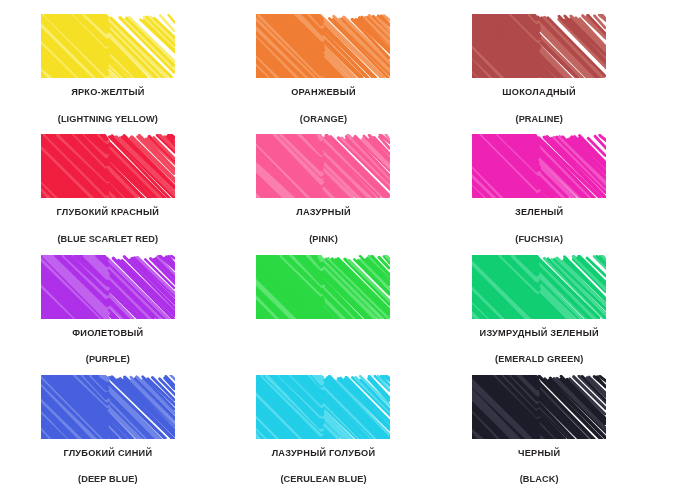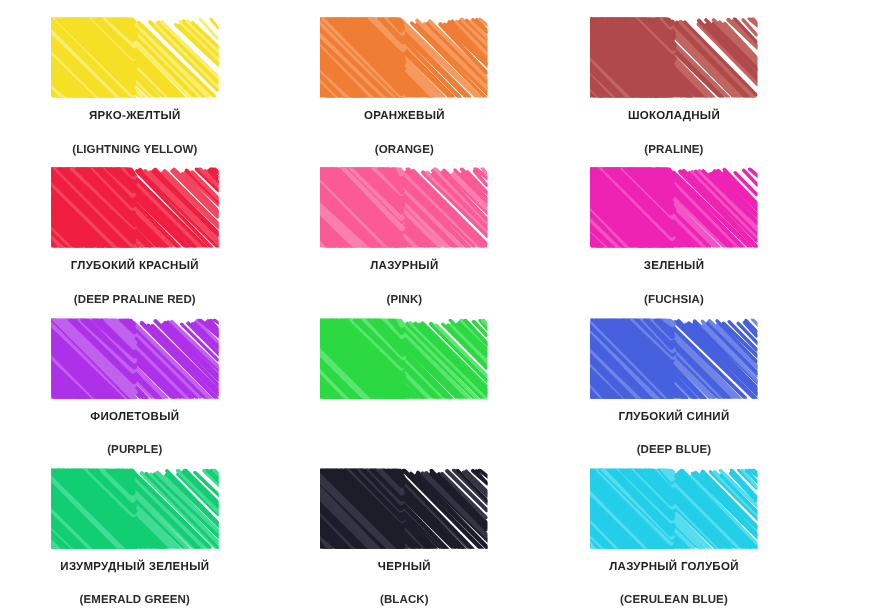--- a/index.html
+++ b/index.html
@@ -468,21 +468,21 @@
           <line x1="46.01" y1="0.24" x2="65.49" y2="17.66" stroke="#F01E40" stroke-width="5.20" stroke-linecap="round"></line>
           <line x1="49.96" y1="-0.61" x2="65.60" y2="14.61" stroke="#F01E40" stroke-width="4.94" stroke-linecap="round"></line>
           <line x1="51.83" y1="-0.70" x2="66.49" y2="11.74" stroke="#F01E40" stroke-width="4.97" stroke-linecap="round"></line>
           <line x1="55.43" y1="-0.25" x2="65.43" y2="9.15" stroke="#F01E40" stroke-width="5.18" stroke-linecap="round"></line>
           <line x1="58.95" y1="0.75" x2="66.26" y2="7.15" stroke="#F4455F" stroke-width="5.38" stroke-linecap="round"></line>
           <line x1="61.16" y1="-0.14" x2="64.90" y2="4.70" stroke="#F01E40" stroke-width="5.07" stroke-linecap="round"></line>
         </g>
       </svg>
       <div class="swatch-labels">
         <span class="label-ru">ГЛУБОКИЙ КРАСНЫЙ</span>
-        <span class="label-en">(DEEP PRALINE RED)</span>
+        <span class="label-en">(BLUE SCARLET RED)</span>
       </div>
     </div>
     <div class="swatch-cell">
       <svg class="swatch-art" viewBox="0 0 134 64" width="134" height="64">
         <g stroke-linecap="round">
           <line x1="-0.68" y1="54.07" x2="8.77" y2="62.98" stroke="#FA5A96" stroke-width="4.18"></line>
           <line x1="-0.41" y1="48.67" x2="15.99" y2="65.15" stroke="#FA5A96" stroke-width="4.29"></line>
           <line x1="-0.32" y1="43.49" x2="20.80" y2="63.25" stroke="#FA5A96" stroke-width="3.64"></line>
           <line x1="0.28" y1="39.12" x2="25.26" y2="64.19" stroke="#FA5A96" stroke-width="4.27"></line>
           <line x1="0.06" y1="34.13" x2="29.45" y2="63.05" stroke="#FA5A96" stroke-width="4.09"></line>
@@ -877,121 +877,20 @@
           <line x1="51.79" y1="-0.65" x2="65.56" y2="13.50" stroke="#5DE571" stroke-width="5.14" stroke-linecap="round"></line>
           <line x1="55.90" y1="-0.95" x2="65.33" y2="10.65" stroke="#2BD943" stroke-width="4.74" stroke-linecap="round"></line>
           <line x1="59.81" y1="0.43" x2="65.72" y2="7.84" stroke="#2BD943" stroke-width="4.40" stroke-linecap="round"></line>
           <line x1="62.62" y1="-0.74" x2="65.48" y2="4.93" stroke="#5DE571" stroke-width="4.35" stroke-linecap="round"></line>
         </g>
       </svg>
     </div>
     <div class="swatch-cell">
       <svg class="swatch-art" viewBox="0 0 134 64" width="134" height="64">
         <g stroke-linecap="round">
-          <line x1="0.39" y1="55.14" x2="10.24" y2="64.79" stroke="#4660DE" stroke-width="3.78"></line>
-          <line x1="0.37" y1="49.45" x2="15.89" y2="65.23" stroke="#4660DE" stroke-width="4.48"></line>
-          <line x1="0.07" y1="43.88" x2="20.69" y2="64.71" stroke="#6E84E6" stroke-width="4.34"></line>
-          <line x1="0.35" y1="39.18" x2="25.79" y2="63.74" stroke="#4660DE" stroke-width="3.84"></line>
-          <line x1="0.04" y1="34.12" x2="29.42" y2="63.43" stroke="#4660DE" stroke-width="4.48"></line>
-          <line x1="-0.66" y1="28.82" x2="33.26" y2="63.08" stroke="#4660DE" stroke-width="4.48"></line>
-          <line x1="0.39" y1="25.42" x2="39.94" y2="63.30" stroke="#4660DE" stroke-width="4.37"></line>
-          <line x1="-0.18" y1="20.53" x2="43.73" y2="65.20" stroke="#6E84E6" stroke-width="4.01"></line>
-          <line x1="-0.34" y1="16.14" x2="46.90" y2="65.27" stroke="#4660DE" stroke-width="4.29"></line>
-          <line x1="0.42" y1="12.77" x2="50.54" y2="64.90" stroke="#4660DE" stroke-width="4.46"></line>
-          <line x1="-0.41" y1="7.89" x2="55.09" y2="64.16" stroke="#6E84E6" stroke-width="4.40"></line>
-          <line x1="0.54" y1="4.87" x2="60.44" y2="63.95" stroke="#6E84E6" stroke-width="4.14"></line>
-          <line x1="0.60" y1="1.02" x2="64.47" y2="64.75" stroke="#4660DE" stroke-width="4.36"></line>
-          <line x1="3.27" y1="-0.16" x2="66.48" y2="64.16" stroke="#6E84E6" stroke-width="3.97"></line>
-          <line x1="6.88" y1="-0.33" x2="72.02" y2="64.47" stroke="#4660DE" stroke-width="4.21"></line>
-          <line x1="10.77" y1="-0.18" x2="76.23" y2="63.41" stroke="#4660DE" stroke-width="4.20"></line>
-          <line x1="15.31" y1="0.67" x2="77.38" y2="65.28" stroke="#4660DE" stroke-width="4.00"></line>
-          <line x1="17.98" y1="-0.31" x2="83.54" y2="64.92" stroke="#6E84E6" stroke-width="4.12"></line>
-          <line x1="21.92" y1="0.03" x2="85.45" y2="64.96" stroke="#4660DE" stroke-width="4.17"></line>
-          <line x1="24.93" y1="-0.52" x2="90.44" y2="63.87" stroke="#4660DE" stroke-width="3.92"></line>
-          <line x1="28.32" y1="-0.67" x2="91.70" y2="64.73" stroke="#4660DE" stroke-width="4.45"></line>
-          <line x1="32.93" y1="0.46" x2="97.51" y2="63.96" stroke="#6E84E6" stroke-width="3.73"></line>
-          <line x1="36.36" y1="0.42" x2="99.66" y2="62.86" stroke="#6E84E6" stroke-width="3.58"></line>
-          <line x1="39.79" y1="0.43" x2="103.31" y2="62.70" stroke="#4660DE" stroke-width="3.67"></line>
-          <line x1="43.24" y1="0.48" x2="105.58" y2="63.40" stroke="#6E84E6" stroke-width="3.24"></line>
-          <line x1="47.24" y1="1.11" x2="110.10" y2="65.29" stroke="#4660DE" stroke-width="3.34"></line>
-          <line x1="51.67" y1="2.20" x2="112.76" y2="64.30" stroke="#4660DE" stroke-width="2.85"></line>
-          <line x1="53.97" y1="1.18" x2="116.10" y2="63.74" stroke="#6E84E6" stroke-width="3.39"></line>
-          <line x1="58.86" y1="2.78" x2="121.19" y2="65.28" stroke="#6E84E6" stroke-width="2.78"></line>
-          <line x1="62.56" y1="3.22" x2="124.03" y2="63.25" stroke="#4660DE" stroke-width="3.21"></line>
-          <line x1="68.31" y1="2.50" x2="130.86" y2="63.08" stroke="#4660DE" stroke-width="2.89"></line>
-          <line x1="70.91" y1="1.90" x2="133.57" y2="64.96" stroke="#4660DE" stroke-width="3.32"></line>
-          <line x1="76.90" y1="4.72" x2="134.16" y2="60.72" stroke="#4660DE" stroke-width="3.18"></line>
-          <line x1="79.19" y1="3.85" x2="135.20" y2="59.35" stroke="#4660DE" stroke-width="3.40"></line>
-          <line x1="83.16" y1="4.68" x2="133.52" y2="55.27" stroke="#4660DE" stroke-width="3.18"></line>
-          <line x1="83.76" y1="2.16" x2="134.47" y2="51.24" stroke="#4660DE" stroke-width="3.19"></line>
-          <line x1="90.31" y1="5.60" x2="133.57" y2="49.38" stroke="#6E84E6" stroke-width="2.81"></line>
-          <line x1="89.99" y1="2.19" x2="133.64" y2="45.33" stroke="#6E84E6" stroke-width="2.84"></line>
-          <line x1="94.40" y1="3.54" x2="133.93" y2="43.52" stroke="#4660DE" stroke-width="3.12"></line>
-          <line x1="95.62" y1="1.70" x2="134.04" y2="39.31" stroke="#6E84E6" stroke-width="2.93"></line>
-          <line x1="101.84" y1="4.89" x2="133.59" y2="37.43" stroke="#6E84E6" stroke-width="2.73"></line>
-          <line x1="101.68" y1="1.71" x2="132.99" y2="34.00" stroke="#4660DE" stroke-width="2.66"></line>
-          <line x1="106.81" y1="3.83" x2="134.58" y2="30.43" stroke="#4660DE" stroke-width="3.13"></line>
-          <line x1="111.44" y1="2.50" x2="133.30" y2="24.86" stroke="#4660DE" stroke-width="2.85"></line>
-          <line x1="118.57" y1="3.71" x2="134.28" y2="19.89" stroke="#4660DE" stroke-width="2.72"></line>
-          <line x1="123.75" y1="3.03" x2="133.29" y2="13.56" stroke="#4660DE" stroke-width="3.07"></line>
-          <line x1="124.82" y1="1.20" x2="133.23" y2="10.01" stroke="#4660DE" stroke-width="2.57"></line>
-          <line x1="129.81" y1="0.40" x2="134.93" y2="5.51" stroke="#6E84E6" stroke-width="2.50"></line>
-          <line x1="-1.00" y1="61.19" x2="2.65" y2="64.24" stroke="#4660DE" stroke-width="4.97" stroke-linecap="round"></line>
-          <line x1="-1.00" y1="57.79" x2="5.82" y2="64.60" stroke="#4660DE" stroke-width="5.33" stroke-linecap="round"></line>
-          <line x1="-0.53" y1="55.50" x2="8.90" y2="63.53" stroke="#4660DE" stroke-width="4.65" stroke-linecap="round"></line>
-          <line x1="1.05" y1="52.38" x2="12.17" y2="64.77" stroke="#6E84E6" stroke-width="5.11" stroke-linecap="round"></line>
-          <line x1="-0.51" y1="48.37" x2="13.60" y2="64.01" stroke="#4660DE" stroke-width="4.76" stroke-linecap="round"></line>
-          <line x1="0.86" y1="47.33" x2="17.33" y2="63.96" stroke="#4660DE" stroke-width="4.35" stroke-linecap="round"></line>
-          <line x1="-0.72" y1="44.59" x2="20.72" y2="63.24" stroke="#4660DE" stroke-width="5.06" stroke-linecap="round"></line>
-          <line x1="-0.58" y1="41.36" x2="22.53" y2="64.77" stroke="#4660DE" stroke-width="4.84" stroke-linecap="round"></line>
-          <line x1="0.15" y1="36.91" x2="25.51" y2="64.73" stroke="#4660DE" stroke-width="4.37" stroke-linecap="round"></line>
-          <line x1="-0.70" y1="34.62" x2="29.76" y2="64.19" stroke="#6E84E6" stroke-width="4.54" stroke-linecap="round"></line>
-          <line x1="0.21" y1="32.76" x2="31.22" y2="64.84" stroke="#4660DE" stroke-width="4.38" stroke-linecap="round"></line>
-          <line x1="0.67" y1="29.62" x2="34.02" y2="64.64" stroke="#4660DE" stroke-width="4.99" stroke-linecap="round"></line>
-          <line x1="-0.36" y1="25.06" x2="37.16" y2="64.01" stroke="#4660DE" stroke-width="5.23" stroke-linecap="round"></line>
-          <line x1="0.48" y1="23.87" x2="41.11" y2="64.78" stroke="#6E84E6" stroke-width="5.01" stroke-linecap="round"></line>
-          <line x1="-0.80" y1="19.70" x2="44.13" y2="63.36" stroke="#4660DE" stroke-width="4.81" stroke-linecap="round"></line>
-          <line x1="0.08" y1="17.33" x2="45.67" y2="63.90" stroke="#4660DE" stroke-width="4.79" stroke-linecap="round"></line>
-          <line x1="0.12" y1="14.47" x2="50.21" y2="63.14" stroke="#4660DE" stroke-width="4.80" stroke-linecap="round"></line>
-          <line x1="0.85" y1="12.16" x2="53.35" y2="64.44" stroke="#4660DE" stroke-width="5.04" stroke-linecap="round"></line>
-          <line x1="0.19" y1="7.55" x2="55.23" y2="65.00" stroke="#6E84E6" stroke-width="5.26" stroke-linecap="round"></line>
-          <line x1="-0.62" y1="5.07" x2="58.83" y2="63.12" stroke="#4660DE" stroke-width="4.55" stroke-linecap="round"></line>
-          <line x1="-0.64" y1="3.51" x2="60.54" y2="64.58" stroke="#4660DE" stroke-width="4.30" stroke-linecap="round"></line>
-          <line x1="-0.56" y1="-0.69" x2="63.50" y2="64.07" stroke="#6E84E6" stroke-width="5.21" stroke-linecap="round"></line>
-          <line x1="3.47" y1="0.57" x2="64.70" y2="62.78" stroke="#4660DE" stroke-width="5.36" stroke-linecap="round"></line>
-          <line x1="6.36" y1="1.00" x2="66.08" y2="59.03" stroke="#4660DE" stroke-width="5.35" stroke-linecap="round"></line>
-          <line x1="9.71" y1="0.08" x2="64.76" y2="55.62" stroke="#4660DE" stroke-width="4.86" stroke-linecap="round"></line>
-          <line x1="12.22" y1="0.63" x2="65.94" y2="53.34" stroke="#4660DE" stroke-width="4.53" stroke-linecap="round"></line>
-          <line x1="15.93" y1="0.21" x2="65.44" y2="49.86" stroke="#4660DE" stroke-width="4.94" stroke-linecap="round"></line>
-          <line x1="16.83" y1="-0.86" x2="65.41" y2="48.36" stroke="#4660DE" stroke-width="4.84" stroke-linecap="round"></line>
-          <line x1="20.27" y1="0.75" x2="65.90" y2="44.01" stroke="#4660DE" stroke-width="5.09" stroke-linecap="round"></line>
-          <line x1="23.64" y1="-0.29" x2="66.74" y2="41.65" stroke="#4660DE" stroke-width="4.91" stroke-linecap="round"></line>
-          <line x1="26.71" y1="-0.96" x2="65.90" y2="38.48" stroke="#4660DE" stroke-width="4.52" stroke-linecap="round"></line>
-          <line x1="29.96" y1="-0.57" x2="64.67" y2="37.18" stroke="#4660DE" stroke-width="5.15" stroke-linecap="round"></line>
-          <line x1="33.33" y1="0.57" x2="65.38" y2="33.26" stroke="#4660DE" stroke-width="4.31" stroke-linecap="round"></line>
-          <line x1="34.40" y1="-0.23" x2="66.39" y2="30.27" stroke="#6E84E6" stroke-width="4.98" stroke-linecap="round"></line>
-          <line x1="37.77" y1="-0.21" x2="66.34" y2="27.89" stroke="#4660DE" stroke-width="5.07" stroke-linecap="round"></line>
-          <line x1="41.72" y1="-0.98" x2="66.00" y2="24.88" stroke="#6E84E6" stroke-width="5.09" stroke-linecap="round"></line>
-          <line x1="44.80" y1="0.53" x2="65.00" y2="22.57" stroke="#4660DE" stroke-width="4.51" stroke-linecap="round"></line>
-          <line x1="46.66" y1="-1.00" x2="66.64" y2="18.64" stroke="#4660DE" stroke-width="4.69" stroke-linecap="round"></line>
-          <line x1="50.23" y1="0.17" x2="65.08" y2="14.86" stroke="#6E84E6" stroke-width="4.66" stroke-linecap="round"></line>
-          <line x1="53.44" y1="1.09" x2="65.77" y2="13.75" stroke="#4660DE" stroke-width="4.74" stroke-linecap="round"></line>
-          <line x1="55.32" y1="0.50" x2="66.14" y2="9.37" stroke="#4660DE" stroke-width="4.42" stroke-linecap="round"></line>
-          <line x1="57.69" y1="0.26" x2="66.35" y2="7.43" stroke="#4660DE" stroke-width="4.69" stroke-linecap="round"></line>
-          <line x1="60.60" y1="0.50" x2="66.22" y2="4.20" stroke="#6E84E6" stroke-width="5.11" stroke-linecap="round"></line>
-        </g>
-      </svg>
-      <div class="swatch-labels">
-        <span class="label-ru">ГЛУБОКИЙ СИНИЙ</span>
-        <span class="label-en">(DEEP BLUE)</span>
-      </div>
-    </div>
-    <div class="swatch-cell">
-      <svg class="swatch-art" viewBox="0 0 134 64" width="134" height="64">
-        <g stroke-linecap="round">
           <line x1="0.52" y1="55.27" x2="8.55" y2="63.33" stroke="#12CE73" stroke-width="4.12"></line>
           <line x1="-0.47" y1="48.60" x2="14.87" y2="65.27" stroke="#12CE73" stroke-width="3.91"></line>
           <line x1="0.67" y1="44.48" x2="21.36" y2="64.71" stroke="#12CE73" stroke-width="3.74"></line>
           <line x1="0.65" y1="39.49" x2="24.94" y2="63.25" stroke="#12CE73" stroke-width="3.77"></line>
           <line x1="0.18" y1="34.25" x2="28.97" y2="63.83" stroke="#43DB93" stroke-width="4.25"></line>
           <line x1="0.35" y1="29.83" x2="33.62" y2="65.23" stroke="#12CE73" stroke-width="4.30"></line>
           <line x1="-0.52" y1="24.52" x2="38.42" y2="63.66" stroke="#43DB93" stroke-width="4.01"></line>
           <line x1="-0.15" y1="20.56" x2="42.32" y2="64.21" stroke="#12CE73" stroke-width="3.62"></line>
           <line x1="-0.32" y1="16.16" x2="48.24" y2="64.92" stroke="#43DB93" stroke-width="4.05"></line>
           <line x1="0.22" y1="12.58" x2="52.00" y2="63.81" stroke="#12CE73" stroke-width="3.62"></line>
@@ -1079,116 +978,116 @@
         </g>
       </svg>
       <div class="swatch-labels">
         <span class="label-ru">ИЗУМРУДНЫЙ ЗЕЛЕНЫЙ</span>
         <span class="label-en">(EMERALD GREEN)</span>
       </div>
     </div>
     <div class="swatch-cell">
       <svg class="swatch-art" viewBox="0 0 134 64" width="134" height="64">
         <g stroke-linecap="round">
-          <line x1="-0.23" y1="54.52" x2="8.09" y2="63.93" stroke="#1D1D29" stroke-width="3.74"></line>
-          <line x1="-0.01" y1="49.07" x2="14.80" y2="63.25" stroke="#1D1D29" stroke-width="4.43"></line>
-          <line x1="0.20" y1="44.01" x2="20.06" y2="63.75" stroke="#343444" stroke-width="3.67"></line>
-          <line x1="-0.07" y1="38.77" x2="23.88" y2="63.82" stroke="#343444" stroke-width="4.30"></line>
-          <line x1="-0.13" y1="33.94" x2="31.21" y2="64.24" stroke="#1D1D29" stroke-width="4.11"></line>
-          <line x1="0.12" y1="29.60" x2="34.72" y2="63.98" stroke="#1D1D29" stroke-width="3.62"></line>
-          <line x1="0.67" y1="25.70" x2="39.04" y2="62.97" stroke="#343444" stroke-width="4.37"></line>
-          <line x1="-0.01" y1="20.69" x2="43.60" y2="63.11" stroke="#1D1D29" stroke-width="3.73"></line>
-          <line x1="0.67" y1="17.15" x2="48.55" y2="64.97" stroke="#1D1D29" stroke-width="4.09"></line>
-          <line x1="0.42" y1="12.77" x2="50.77" y2="64.44" stroke="#1D1D29" stroke-width="4.04"></line>
-          <line x1="-0.27" y1="8.04" x2="56.04" y2="63.10" stroke="#1D1D29" stroke-width="3.73"></line>
-          <line x1="0.28" y1="4.62" x2="60.69" y2="64.42" stroke="#1D1D29" stroke-width="3.86"></line>
-          <line x1="-0.57" y1="-0.15" x2="64.32" y2="63.30" stroke="#1D1D29" stroke-width="3.91"></line>
-          <line x1="3.09" y1="-0.33" x2="68.49" y2="65.02" stroke="#1D1D29" stroke-width="3.87"></line>
-          <line x1="7.08" y1="-0.13" x2="72.46" y2="64.90" stroke="#343444" stroke-width="4.24"></line>
-          <line x1="10.74" y1="-0.22" x2="74.68" y2="62.84" stroke="#1D1D29" stroke-width="4.24"></line>
-          <line x1="14.49" y1="-0.15" x2="77.83" y2="63.76" stroke="#1D1D29" stroke-width="4.43"></line>
-          <line x1="18.57" y1="0.28" x2="81.76" y2="63.77" stroke="#1D1D29" stroke-width="4.31"></line>
-          <line x1="22.09" y1="0.20" x2="86.01" y2="64.49" stroke="#343444" stroke-width="4.45"></line>
-          <line x1="25.94" y1="0.48" x2="88.33" y2="65.00" stroke="#1D1D29" stroke-width="4.38"></line>
-          <line x1="28.92" y1="-0.07" x2="91.94" y2="63.79" stroke="#1D1D29" stroke-width="4.27"></line>
-          <line x1="32.01" y1="-0.47" x2="97.20" y2="63.39" stroke="#1D1D29" stroke-width="3.72"></line>
-          <line x1="36.45" y1="0.51" x2="100.52" y2="64.35" stroke="#343444" stroke-width="3.19"></line>
-          <line x1="39.46" y1="0.09" x2="102.23" y2="65.29" stroke="#1D1D29" stroke-width="3.73"></line>
-          <line x1="43.65" y1="0.89" x2="107.21" y2="63.91" stroke="#1D1D29" stroke-width="3.20"></line>
-          <line x1="47.64" y1="1.51" x2="110.06" y2="63.29" stroke="#1D1D29" stroke-width="3.73"></line>
-          <line x1="50.36" y1="0.89" x2="114.12" y2="64.97" stroke="#1D1D29" stroke-width="3.55"></line>
-          <line x1="55.17" y1="2.39" x2="115.94" y2="64.96" stroke="#1D1D29" stroke-width="3.39"></line>
-          <line x1="58.38" y1="2.30" x2="120.47" y2="64.76" stroke="#343444" stroke-width="2.82"></line>
-          <line x1="61.08" y1="1.74" x2="122.62" y2="64.95" stroke="#1D1D29" stroke-width="3.34"></line>
-          <line x1="67.21" y1="1.41" x2="129.90" y2="64.86" stroke="#1D1D29" stroke-width="3.61"></line>
-          <line x1="72.76" y1="3.75" x2="133.76" y2="63.34" stroke="#1D1D29" stroke-width="2.85"></line>
-          <line x1="77.42" y1="5.24" x2="133.14" y2="62.39" stroke="#1D1D29" stroke-width="3.51"></line>
-          <line x1="78.34" y1="2.99" x2="135.17" y2="58.42" stroke="#1D1D29" stroke-width="2.97"></line>
-          <line x1="82.08" y1="3.60" x2="133.41" y2="54.54" stroke="#343444" stroke-width="3.04"></line>
-          <line x1="84.99" y1="3.39" x2="132.74" y2="52.26" stroke="#343444" stroke-width="3.13"></line>
-          <line x1="88.74" y1="4.03" x2="132.80" y2="48.58" stroke="#1D1D29" stroke-width="3.00"></line>
-          <line x1="89.13" y1="1.34" x2="133.08" y2="46.71" stroke="#1D1D29" stroke-width="2.95"></line>
-          <line x1="95.16" y1="4.30" x2="133.72" y2="44.03" stroke="#1D1D29" stroke-width="3.11"></line>
-          <line x1="97.64" y1="3.73" x2="133.04" y2="39.03" stroke="#343444" stroke-width="2.60"></line>
-          <line x1="101.76" y1="1.79" x2="133.52" y2="33.21" stroke="#343444" stroke-width="3.17"></line>
-          <line x1="107.06" y1="1.10" x2="134.41" y2="27.98" stroke="#343444" stroke-width="3.01"></line>
-          <line x1="110.16" y1="1.21" x2="133.52" y2="25.38" stroke="#1D1D29" stroke-width="2.55"></line>
-          <line x1="114.85" y1="2.95" x2="133.95" y2="21.65" stroke="#343444" stroke-width="3.02"></line>
-          <line x1="116.93" y1="2.07" x2="133.88" y2="18.58" stroke="#343444" stroke-width="2.97"></line>
-          <line x1="122.30" y1="1.58" x2="134.21" y2="12.02" stroke="#1D1D29" stroke-width="3.01"></line>
-          <line x1="125.19" y1="1.57" x2="133.17" y2="11.48" stroke="#1D1D29" stroke-width="2.48"></line>
-          <line x1="127.70" y1="1.18" x2="134.66" y2="6.55" stroke="#1D1D29" stroke-width="2.91"></line>
-          <line x1="-0.40" y1="60.91" x2="3.79" y2="63.01" stroke="#1D1D29" stroke-width="5.31" stroke-linecap="round"></line>
-          <line x1="-1.00" y1="58.38" x2="6.84" y2="64.01" stroke="#1D1D29" stroke-width="5.26" stroke-linecap="round"></line>
-          <line x1="0.70" y1="54.43" x2="8.38" y2="64.25" stroke="#343444" stroke-width="4.49" stroke-linecap="round"></line>
-          <line x1="0.02" y1="52.95" x2="12.06" y2="64.98" stroke="#343444" stroke-width="4.75" stroke-linecap="round"></line>
-          <line x1="-0.88" y1="50.05" x2="14.21" y2="63.06" stroke="#1D1D29" stroke-width="4.42" stroke-linecap="round"></line>
-          <line x1="-0.24" y1="47.08" x2="16.71" y2="64.77" stroke="#1D1D29" stroke-width="5.03" stroke-linecap="round"></line>
-          <line x1="-1.00" y1="42.73" x2="19.97" y2="64.53" stroke="#1D1D29" stroke-width="4.44" stroke-linecap="round"></line>
-          <line x1="0.72" y1="40.46" x2="23.08" y2="64.57" stroke="#1D1D29" stroke-width="5.00" stroke-linecap="round"></line>
-          <line x1="-0.20" y1="37.95" x2="25.78" y2="65.00" stroke="#1D1D29" stroke-width="4.53" stroke-linecap="round"></line>
-          <line x1="0.17" y1="33.99" x2="28.50" y2="63.90" stroke="#343444" stroke-width="5.08" stroke-linecap="round"></line>
-          <line x1="0.50" y1="32.69" x2="32.56" y2="64.90" stroke="#1D1D29" stroke-width="4.83" stroke-linecap="round"></line>
-          <line x1="0.98" y1="29.44" x2="35.87" y2="63.51" stroke="#1D1D29" stroke-width="5.16" stroke-linecap="round"></line>
-          <line x1="0.01" y1="26.09" x2="38.85" y2="64.85" stroke="#1D1D29" stroke-width="5.28" stroke-linecap="round"></line>
-          <line x1="0.35" y1="23.20" x2="41.83" y2="64.48" stroke="#343444" stroke-width="4.47" stroke-linecap="round"></line>
-          <line x1="-0.56" y1="19.85" x2="43.93" y2="63.08" stroke="#343444" stroke-width="4.64" stroke-linecap="round"></line>
-          <line x1="-0.23" y1="18.03" x2="46.18" y2="64.22" stroke="#343444" stroke-width="4.70" stroke-linecap="round"></line>
-          <line x1="0.39" y1="13.81" x2="50.65" y2="64.10" stroke="#343444" stroke-width="5.14" stroke-linecap="round"></line>
-          <line x1="0.67" y1="10.60" x2="51.69" y2="63.65" stroke="#1D1D29" stroke-width="4.80" stroke-linecap="round"></line>
-          <line x1="-0.76" y1="8.70" x2="56.29" y2="63.99" stroke="#343444" stroke-width="4.30" stroke-linecap="round"></line>
-          <line x1="-0.85" y1="5.83" x2="59.21" y2="63.71" stroke="#343444" stroke-width="4.58" stroke-linecap="round"></line>
-          <line x1="-1.00" y1="3.07" x2="61.84" y2="64.56" stroke="#343444" stroke-width="5.23" stroke-linecap="round"></line>
-          <line x1="-0.64" y1="-1.00" x2="64.04" y2="63.17" stroke="#1D1D29" stroke-width="5.27" stroke-linecap="round"></line>
-          <line x1="4.13" y1="0.76" x2="65.48" y2="61.93" stroke="#1D1D29" stroke-width="5.40" stroke-linecap="round"></line>
-          <line x1="6.24" y1="0.63" x2="66.34" y2="58.45" stroke="#1D1D29" stroke-width="4.36" stroke-linecap="round"></line>
-          <line x1="9.33" y1="0.43" x2="66.56" y2="56.82" stroke="#1D1D29" stroke-width="4.94" stroke-linecap="round"></line>
-          <line x1="11.01" y1="-0.23" x2="66.52" y2="52.73" stroke="#1D1D29" stroke-width="5.03" stroke-linecap="round"></line>
-          <line x1="15.30" y1="0.84" x2="65.91" y2="49.89" stroke="#1D1D29" stroke-width="4.48" stroke-linecap="round"></line>
-          <line x1="18.69" y1="-0.19" x2="65.07" y2="46.84" stroke="#1D1D29" stroke-width="5.31" stroke-linecap="round"></line>
-          <line x1="21.44" y1="0.37" x2="65.94" y2="45.90" stroke="#1D1D29" stroke-width="4.45" stroke-linecap="round"></line>
-          <line x1="23.22" y1="-1.00" x2="65.75" y2="40.90" stroke="#343444" stroke-width="5.20" stroke-linecap="round"></line>
-          <line x1="26.26" y1="-0.72" x2="65.49" y2="39.73" stroke="#1D1D29" stroke-width="5.08" stroke-linecap="round"></line>
-          <line x1="30.17" y1="-0.95" x2="65.01" y2="36.63" stroke="#1D1D29" stroke-width="4.85" stroke-linecap="round"></line>
-          <line x1="32.48" y1="0.39" x2="64.68" y2="32.65" stroke="#343444" stroke-width="4.96" stroke-linecap="round"></line>
-          <line x1="34.64" y1="-0.49" x2="64.65" y2="30.93" stroke="#1D1D29" stroke-width="5.39" stroke-linecap="round"></line>
-          <line x1="39.21" y1="-0.38" x2="65.03" y2="26.78" stroke="#343444" stroke-width="4.45" stroke-linecap="round"></line>
-          <line x1="42.29" y1="0.34" x2="65.52" y2="23.61" stroke="#1D1D29" stroke-width="5.15" stroke-linecap="round"></line>
-          <line x1="43.58" y1="0.10" x2="65.38" y2="21.26" stroke="#1D1D29" stroke-width="4.94" stroke-linecap="round"></line>
-          <line x1="46.26" y1="-0.68" x2="65.55" y2="19.26" stroke="#343444" stroke-width="4.56" stroke-linecap="round"></line>
-          <line x1="49.86" y1="0.64" x2="64.58" y2="16.69" stroke="#343444" stroke-width="4.91" stroke-linecap="round"></line>
-          <line x1="52.42" y1="-0.59" x2="65.37" y2="12.48" stroke="#1D1D29" stroke-width="5.19" stroke-linecap="round"></line>
-          <line x1="56.38" y1="0.42" x2="65.82" y2="10.12" stroke="#1D1D29" stroke-width="5.39" stroke-linecap="round"></line>
-          <line x1="59.74" y1="0.74" x2="65.75" y2="6.67" stroke="#1D1D29" stroke-width="4.89" stroke-linecap="round"></line>
-          <line x1="61.96" y1="0.28" x2="64.59" y2="3.54" stroke="#1D1D29" stroke-width="4.91" stroke-linecap="round"></line>
+          <line x1="0.39" y1="55.14" x2="10.24" y2="64.79" stroke="#4660DE" stroke-width="3.78"></line>
+          <line x1="0.37" y1="49.45" x2="15.89" y2="65.23" stroke="#4660DE" stroke-width="4.48"></line>
+          <line x1="0.07" y1="43.88" x2="20.69" y2="64.71" stroke="#6E84E6" stroke-width="4.34"></line>
+          <line x1="0.35" y1="39.18" x2="25.79" y2="63.74" stroke="#4660DE" stroke-width="3.84"></line>
+          <line x1="0.04" y1="34.12" x2="29.42" y2="63.43" stroke="#4660DE" stroke-width="4.48"></line>
+          <line x1="-0.66" y1="28.82" x2="33.26" y2="63.08" stroke="#4660DE" stroke-width="4.48"></line>
+          <line x1="0.39" y1="25.42" x2="39.94" y2="63.30" stroke="#4660DE" stroke-width="4.37"></line>
+          <line x1="-0.18" y1="20.53" x2="43.73" y2="65.20" stroke="#6E84E6" stroke-width="4.01"></line>
+          <line x1="-0.34" y1="16.14" x2="46.90" y2="65.27" stroke="#4660DE" stroke-width="4.29"></line>
+          <line x1="0.42" y1="12.77" x2="50.54" y2="64.90" stroke="#4660DE" stroke-width="4.46"></line>
+          <line x1="-0.41" y1="7.89" x2="55.09" y2="64.16" stroke="#6E84E6" stroke-width="4.40"></line>
+          <line x1="0.54" y1="4.87" x2="60.44" y2="63.95" stroke="#6E84E6" stroke-width="4.14"></line>
+          <line x1="0.60" y1="1.02" x2="64.47" y2="64.75" stroke="#4660DE" stroke-width="4.36"></line>
+          <line x1="3.27" y1="-0.16" x2="66.48" y2="64.16" stroke="#6E84E6" stroke-width="3.97"></line>
+          <line x1="6.88" y1="-0.33" x2="72.02" y2="64.47" stroke="#4660DE" stroke-width="4.21"></line>
+          <line x1="10.77" y1="-0.18" x2="76.23" y2="63.41" stroke="#4660DE" stroke-width="4.20"></line>
+          <line x1="15.31" y1="0.67" x2="77.38" y2="65.28" stroke="#4660DE" stroke-width="4.00"></line>
+          <line x1="17.98" y1="-0.31" x2="83.54" y2="64.92" stroke="#6E84E6" stroke-width="4.12"></line>
+          <line x1="21.92" y1="0.03" x2="85.45" y2="64.96" stroke="#4660DE" stroke-width="4.17"></line>
+          <line x1="24.93" y1="-0.52" x2="90.44" y2="63.87" stroke="#4660DE" stroke-width="3.92"></line>
+          <line x1="28.32" y1="-0.67" x2="91.70" y2="64.73" stroke="#4660DE" stroke-width="4.45"></line>
+          <line x1="32.93" y1="0.46" x2="97.51" y2="63.96" stroke="#6E84E6" stroke-width="3.73"></line>
+          <line x1="36.36" y1="0.42" x2="99.66" y2="62.86" stroke="#6E84E6" stroke-width="3.58"></line>
+          <line x1="39.79" y1="0.43" x2="103.31" y2="62.70" stroke="#4660DE" stroke-width="3.67"></line>
+          <line x1="43.24" y1="0.48" x2="105.58" y2="63.40" stroke="#6E84E6" stroke-width="3.24"></line>
+          <line x1="47.24" y1="1.11" x2="110.10" y2="65.29" stroke="#4660DE" stroke-width="3.34"></line>
+          <line x1="51.67" y1="2.20" x2="112.76" y2="64.30" stroke="#4660DE" stroke-width="2.85"></line>
+          <line x1="53.97" y1="1.18" x2="116.10" y2="63.74" stroke="#6E84E6" stroke-width="3.39"></line>
+          <line x1="58.86" y1="2.78" x2="121.19" y2="65.28" stroke="#6E84E6" stroke-width="2.78"></line>
+          <line x1="62.56" y1="3.22" x2="124.03" y2="63.25" stroke="#4660DE" stroke-width="3.21"></line>
+          <line x1="68.31" y1="2.50" x2="130.86" y2="63.08" stroke="#4660DE" stroke-width="2.89"></line>
+          <line x1="70.91" y1="1.90" x2="133.57" y2="64.96" stroke="#4660DE" stroke-width="3.32"></line>
+          <line x1="76.90" y1="4.72" x2="134.16" y2="60.72" stroke="#4660DE" stroke-width="3.18"></line>
+          <line x1="79.19" y1="3.85" x2="135.20" y2="59.35" stroke="#4660DE" stroke-width="3.40"></line>
+          <line x1="83.16" y1="4.68" x2="133.52" y2="55.27" stroke="#4660DE" stroke-width="3.18"></line>
+          <line x1="83.76" y1="2.16" x2="134.47" y2="51.24" stroke="#4660DE" stroke-width="3.19"></line>
+          <line x1="90.31" y1="5.60" x2="133.57" y2="49.38" stroke="#6E84E6" stroke-width="2.81"></line>
+          <line x1="89.99" y1="2.19" x2="133.64" y2="45.33" stroke="#6E84E6" stroke-width="2.84"></line>
+          <line x1="94.40" y1="3.54" x2="133.93" y2="43.52" stroke="#4660DE" stroke-width="3.12"></line>
+          <line x1="95.62" y1="1.70" x2="134.04" y2="39.31" stroke="#6E84E6" stroke-width="2.93"></line>
+          <line x1="101.84" y1="4.89" x2="133.59" y2="37.43" stroke="#6E84E6" stroke-width="2.73"></line>
+          <line x1="101.68" y1="1.71" x2="132.99" y2="34.00" stroke="#4660DE" stroke-width="2.66"></line>
+          <line x1="106.81" y1="3.83" x2="134.58" y2="30.43" stroke="#4660DE" stroke-width="3.13"></line>
+          <line x1="111.44" y1="2.50" x2="133.30" y2="24.86" stroke="#4660DE" stroke-width="2.85"></line>
+          <line x1="118.57" y1="3.71" x2="134.28" y2="19.89" stroke="#4660DE" stroke-width="2.72"></line>
+          <line x1="123.75" y1="3.03" x2="133.29" y2="13.56" stroke="#4660DE" stroke-width="3.07"></line>
+          <line x1="124.82" y1="1.20" x2="133.23" y2="10.01" stroke="#4660DE" stroke-width="2.57"></line>
+          <line x1="129.81" y1="0.40" x2="134.93" y2="5.51" stroke="#6E84E6" stroke-width="2.50"></line>
+          <line x1="-1.00" y1="61.19" x2="2.65" y2="64.24" stroke="#4660DE" stroke-width="4.97" stroke-linecap="round"></line>
+          <line x1="-1.00" y1="57.79" x2="5.82" y2="64.60" stroke="#4660DE" stroke-width="5.33" stroke-linecap="round"></line>
+          <line x1="-0.53" y1="55.50" x2="8.90" y2="63.53" stroke="#4660DE" stroke-width="4.65" stroke-linecap="round"></line>
+          <line x1="1.05" y1="52.38" x2="12.17" y2="64.77" stroke="#6E84E6" stroke-width="5.11" stroke-linecap="round"></line>
+          <line x1="-0.51" y1="48.37" x2="13.60" y2="64.01" stroke="#4660DE" stroke-width="4.76" stroke-linecap="round"></line>
+          <line x1="0.86" y1="47.33" x2="17.33" y2="63.96" stroke="#4660DE" stroke-width="4.35" stroke-linecap="round"></line>
+          <line x1="-0.72" y1="44.59" x2="20.72" y2="63.24" stroke="#4660DE" stroke-width="5.06" stroke-linecap="round"></line>
+          <line x1="-0.58" y1="41.36" x2="22.53" y2="64.77" stroke="#4660DE" stroke-width="4.84" stroke-linecap="round"></line>
+          <line x1="0.15" y1="36.91" x2="25.51" y2="64.73" stroke="#4660DE" stroke-width="4.37" stroke-linecap="round"></line>
+          <line x1="-0.70" y1="34.62" x2="29.76" y2="64.19" stroke="#6E84E6" stroke-width="4.54" stroke-linecap="round"></line>
+          <line x1="0.21" y1="32.76" x2="31.22" y2="64.84" stroke="#4660DE" stroke-width="4.38" stroke-linecap="round"></line>
+          <line x1="0.67" y1="29.62" x2="34.02" y2="64.64" stroke="#4660DE" stroke-width="4.99" stroke-linecap="round"></line>
+          <line x1="-0.36" y1="25.06" x2="37.16" y2="64.01" stroke="#4660DE" stroke-width="5.23" stroke-linecap="round"></line>
+          <line x1="0.48" y1="23.87" x2="41.11" y2="64.78" stroke="#6E84E6" stroke-width="5.01" stroke-linecap="round"></line>
+          <line x1="-0.80" y1="19.70" x2="44.13" y2="63.36" stroke="#4660DE" stroke-width="4.81" stroke-linecap="round"></line>
+          <line x1="0.08" y1="17.33" x2="45.67" y2="63.90" stroke="#4660DE" stroke-width="4.79" stroke-linecap="round"></line>
+          <line x1="0.12" y1="14.47" x2="50.21" y2="63.14" stroke="#4660DE" stroke-width="4.80" stroke-linecap="round"></line>
+          <line x1="0.85" y1="12.16" x2="53.35" y2="64.44" stroke="#4660DE" stroke-width="5.04" stroke-linecap="round"></line>
+          <line x1="0.19" y1="7.55" x2="55.23" y2="65.00" stroke="#6E84E6" stroke-width="5.26" stroke-linecap="round"></line>
+          <line x1="-0.62" y1="5.07" x2="58.83" y2="63.12" stroke="#4660DE" stroke-width="4.55" stroke-linecap="round"></line>
+          <line x1="-0.64" y1="3.51" x2="60.54" y2="64.58" stroke="#4660DE" stroke-width="4.30" stroke-linecap="round"></line>
+          <line x1="-0.56" y1="-0.69" x2="63.50" y2="64.07" stroke="#6E84E6" stroke-width="5.21" stroke-linecap="round"></line>
+          <line x1="3.47" y1="0.57" x2="64.70" y2="62.78" stroke="#4660DE" stroke-width="5.36" stroke-linecap="round"></line>
+          <line x1="6.36" y1="1.00" x2="66.08" y2="59.03" stroke="#4660DE" stroke-width="5.35" stroke-linecap="round"></line>
+          <line x1="9.71" y1="0.08" x2="64.76" y2="55.62" stroke="#4660DE" stroke-width="4.86" stroke-linecap="round"></line>
+          <line x1="12.22" y1="0.63" x2="65.94" y2="53.34" stroke="#4660DE" stroke-width="4.53" stroke-linecap="round"></line>
+          <line x1="15.93" y1="0.21" x2="65.44" y2="49.86" stroke="#4660DE" stroke-width="4.94" stroke-linecap="round"></line>
+          <line x1="16.83" y1="-0.86" x2="65.41" y2="48.36" stroke="#4660DE" stroke-width="4.84" stroke-linecap="round"></line>
+          <line x1="20.27" y1="0.75" x2="65.90" y2="44.01" stroke="#4660DE" stroke-width="5.09" stroke-linecap="round"></line>
+          <line x1="23.64" y1="-0.29" x2="66.74" y2="41.65" stroke="#4660DE" stroke-width="4.91" stroke-linecap="round"></line>
+          <line x1="26.71" y1="-0.96" x2="65.90" y2="38.48" stroke="#4660DE" stroke-width="4.52" stroke-linecap="round"></line>
+          <line x1="29.96" y1="-0.57" x2="64.67" y2="37.18" stroke="#4660DE" stroke-width="5.15" stroke-linecap="round"></line>
+          <line x1="33.33" y1="0.57" x2="65.38" y2="33.26" stroke="#4660DE" stroke-width="4.31" stroke-linecap="round"></line>
+          <line x1="34.40" y1="-0.23" x2="66.39" y2="30.27" stroke="#6E84E6" stroke-width="4.98" stroke-linecap="round"></line>
+          <line x1="37.77" y1="-0.21" x2="66.34" y2="27.89" stroke="#4660DE" stroke-width="5.07" stroke-linecap="round"></line>
+          <line x1="41.72" y1="-0.98" x2="66.00" y2="24.88" stroke="#6E84E6" stroke-width="5.09" stroke-linecap="round"></line>
+          <line x1="44.80" y1="0.53" x2="65.00" y2="22.57" stroke="#4660DE" stroke-width="4.51" stroke-linecap="round"></line>
+          <line x1="46.66" y1="-1.00" x2="66.64" y2="18.64" stroke="#4660DE" stroke-width="4.69" stroke-linecap="round"></line>
+          <line x1="50.23" y1="0.17" x2="65.08" y2="14.86" stroke="#6E84E6" stroke-width="4.66" stroke-linecap="round"></line>
+          <line x1="53.44" y1="1.09" x2="65.77" y2="13.75" stroke="#4660DE" stroke-width="4.74" stroke-linecap="round"></line>
+          <line x1="55.32" y1="0.50" x2="66.14" y2="9.37" stroke="#4660DE" stroke-width="4.42" stroke-linecap="round"></line>
+          <line x1="57.69" y1="0.26" x2="66.35" y2="7.43" stroke="#4660DE" stroke-width="4.69" stroke-linecap="round"></line>
+          <line x1="60.60" y1="0.50" x2="66.22" y2="4.20" stroke="#6E84E6" stroke-width="5.11" stroke-linecap="round"></line>
         </g>
       </svg>
       <div class="swatch-labels">
-        <span class="label-ru">ЧЕРНЫЙ</span>
-        <span class="label-en">(BLACK)</span>
+        <span class="label-ru">ГЛУБОКИЙ СИНИЙ</span>
+        <span class="label-en">(DEEP BLUE)</span>
       </div>
     </div>
     <div class="swatch-cell">
       <svg class="swatch-art" viewBox="0 0 134 64" width="134" height="64">
         <g stroke-linecap="round">
           <line x1="0.21" y1="54.96" x2="8.27" y2="62.84" stroke="#22CEE8" stroke-width="4.14"></line>
           <line x1="-0.57" y1="48.50" x2="14.89" y2="62.88" stroke="#22CEE8" stroke-width="3.81"></line>
           <line x1="0.35" y1="44.16" x2="19.91" y2="63.03" stroke="#22CEE8" stroke-width="4.21"></line>
           <line x1="0.01" y1="38.84" x2="25.13" y2="63.65" stroke="#22CEE8" stroke-width="4.18"></line>
           <line x1="0.32" y1="34.40" x2="30.43" y2="63.79" stroke="#22CEE8" stroke-width="4.01"></line>
@@ -1280,13 +1179,114 @@
           <line x1="56.24" y1="-0.46" x2="65.06" y2="10.31" stroke="#22CEE8" stroke-width="4.81" stroke-linecap="round"></line>
           <line x1="58.40" y1="-0.25" x2="65.50" y2="7.76" stroke="#55DCEF" stroke-width="5.06" stroke-linecap="round"></line>
           <line x1="60.81" y1="-0.76" x2="65.94" y2="2.97" stroke="#55DCEF" stroke-width="4.59" stroke-linecap="round"></line>
         </g>
       </svg>
       <div class="swatch-labels">
         <span class="label-ru">ЛАЗУРНЫЙ ГОЛУБОЙ</span>
         <span class="label-en">(CERULEAN BLUE)</span>
       </div>
     </div>
+    <div class="swatch-cell">
+      <svg class="swatch-art" viewBox="0 0 134 64" width="134" height="64">
+        <g stroke-linecap="round">
+          <line x1="-0.23" y1="54.52" x2="8.09" y2="63.93" stroke="#1D1D29" stroke-width="3.74"></line>
+          <line x1="-0.01" y1="49.07" x2="14.80" y2="63.25" stroke="#1D1D29" stroke-width="4.43"></line>
+          <line x1="0.20" y1="44.01" x2="20.06" y2="63.75" stroke="#343444" stroke-width="3.67"></line>
+          <line x1="-0.07" y1="38.77" x2="23.88" y2="63.82" stroke="#343444" stroke-width="4.30"></line>
+          <line x1="-0.13" y1="33.94" x2="31.21" y2="64.24" stroke="#1D1D29" stroke-width="4.11"></line>
+          <line x1="0.12" y1="29.60" x2="34.72" y2="63.98" stroke="#1D1D29" stroke-width="3.62"></line>
+          <line x1="0.67" y1="25.70" x2="39.04" y2="62.97" stroke="#343444" stroke-width="4.37"></line>
+          <line x1="-0.01" y1="20.69" x2="43.60" y2="63.11" stroke="#1D1D29" stroke-width="3.73"></line>
+          <line x1="0.67" y1="17.15" x2="48.55" y2="64.97" stroke="#1D1D29" stroke-width="4.09"></line>
+          <line x1="0.42" y1="12.77" x2="50.77" y2="64.44" stroke="#1D1D29" stroke-width="4.04"></line>
+          <line x1="-0.27" y1="8.04" x2="56.04" y2="63.10" stroke="#1D1D29" stroke-width="3.73"></line>
+          <line x1="0.28" y1="4.62" x2="60.69" y2="64.42" stroke="#1D1D29" stroke-width="3.86"></line>
+          <line x1="-0.57" y1="-0.15" x2="64.32" y2="63.30" stroke="#1D1D29" stroke-width="3.91"></line>
+          <line x1="3.09" y1="-0.33" x2="68.49" y2="65.02" stroke="#1D1D29" stroke-width="3.87"></line>
+          <line x1="7.08" y1="-0.13" x2="72.46" y2="64.90" stroke="#343444" stroke-width="4.24"></line>
+          <line x1="10.74" y1="-0.22" x2="74.68" y2="62.84" stroke="#1D1D29" stroke-width="4.24"></line>
+          <line x1="14.49" y1="-0.15" x2="77.83" y2="63.76" stroke="#1D1D29" stroke-width="4.43"></line>
+          <line x1="18.57" y1="0.28" x2="81.76" y2="63.77" stroke="#1D1D29" stroke-width="4.31"></line>
+          <line x1="22.09" y1="0.20" x2="86.01" y2="64.49" stroke="#343444" stroke-width="4.45"></line>
+          <line x1="25.94" y1="0.48" x2="88.33" y2="65.00" stroke="#1D1D29" stroke-width="4.38"></line>
+          <line x1="28.92" y1="-0.07" x2="91.94" y2="63.79" stroke="#1D1D29" stroke-width="4.27"></line>
+          <line x1="32.01" y1="-0.47" x2="97.20" y2="63.39" stroke="#1D1D29" stroke-width="3.72"></line>
+          <line x1="36.45" y1="0.51" x2="100.52" y2="64.35" stroke="#343444" stroke-width="3.19"></line>
+          <line x1="39.46" y1="0.09" x2="102.23" y2="65.29" stroke="#1D1D29" stroke-width="3.73"></line>
+          <line x1="43.65" y1="0.89" x2="107.21" y2="63.91" stroke="#1D1D29" stroke-width="3.20"></line>
+          <line x1="47.64" y1="1.51" x2="110.06" y2="63.29" stroke="#1D1D29" stroke-width="3.73"></line>
+          <line x1="50.36" y1="0.89" x2="114.12" y2="64.97" stroke="#1D1D29" stroke-width="3.55"></line>
+          <line x1="55.17" y1="2.39" x2="115.94" y2="64.96" stroke="#1D1D29" stroke-width="3.39"></line>
+          <line x1="58.38" y1="2.30" x2="120.47" y2="64.76" stroke="#343444" stroke-width="2.82"></line>
+          <line x1="61.08" y1="1.74" x2="122.62" y2="64.95" stroke="#1D1D29" stroke-width="3.34"></line>
+          <line x1="67.21" y1="1.41" x2="129.90" y2="64.86" stroke="#1D1D29" stroke-width="3.61"></line>
+          <line x1="72.76" y1="3.75" x2="133.76" y2="63.34" stroke="#1D1D29" stroke-width="2.85"></line>
+          <line x1="77.42" y1="5.24" x2="133.14" y2="62.39" stroke="#1D1D29" stroke-width="3.51"></line>
+          <line x1="78.34" y1="2.99" x2="135.17" y2="58.42" stroke="#1D1D29" stroke-width="2.97"></line>
+          <line x1="82.08" y1="3.60" x2="133.41" y2="54.54" stroke="#343444" stroke-width="3.04"></line>
+          <line x1="84.99" y1="3.39" x2="132.74" y2="52.26" stroke="#343444" stroke-width="3.13"></line>
+          <line x1="88.74" y1="4.03" x2="132.80" y2="48.58" stroke="#1D1D29" stroke-width="3.00"></line>
+          <line x1="89.13" y1="1.34" x2="133.08" y2="46.71" stroke="#1D1D29" stroke-width="2.95"></line>
+          <line x1="95.16" y1="4.30" x2="133.72" y2="44.03" stroke="#1D1D29" stroke-width="3.11"></line>
+          <line x1="97.64" y1="3.73" x2="133.04" y2="39.03" stroke="#343444" stroke-width="2.60"></line>
+          <line x1="101.76" y1="1.79" x2="133.52" y2="33.21" stroke="#343444" stroke-width="3.17"></line>
+          <line x1="107.06" y1="1.10" x2="134.41" y2="27.98" stroke="#343444" stroke-width="3.01"></line>
+          <line x1="110.16" y1="1.21" x2="133.52" y2="25.38" stroke="#1D1D29" stroke-width="2.55"></line>
+          <line x1="114.85" y1="2.95" x2="133.95" y2="21.65" stroke="#343444" stroke-width="3.02"></line>
+          <line x1="116.93" y1="2.07" x2="133.88" y2="18.58" stroke="#343444" stroke-width="2.97"></line>
+          <line x1="122.30" y1="1.58" x2="134.21" y2="12.02" stroke="#1D1D29" stroke-width="3.01"></line>
+          <line x1="125.19" y1="1.57" x2="133.17" y2="11.48" stroke="#1D1D29" stroke-width="2.48"></line>
+          <line x1="127.70" y1="1.18" x2="134.66" y2="6.55" stroke="#1D1D29" stroke-width="2.91"></line>
+          <line x1="-0.40" y1="60.91" x2="3.79" y2="63.01" stroke="#1D1D29" stroke-width="5.31" stroke-linecap="round"></line>
+          <line x1="-1.00" y1="58.38" x2="6.84" y2="64.01" stroke="#1D1D29" stroke-width="5.26" stroke-linecap="round"></line>
+          <line x1="0.70" y1="54.43" x2="8.38" y2="64.25" stroke="#343444" stroke-width="4.49" stroke-linecap="round"></line>
+          <line x1="0.02" y1="52.95" x2="12.06" y2="64.98" stroke="#343444" stroke-width="4.75" stroke-linecap="round"></line>
+          <line x1="-0.88" y1="50.05" x2="14.21" y2="63.06" stroke="#1D1D29" stroke-width="4.42" stroke-linecap="round"></line>
+          <line x1="-0.24" y1="47.08" x2="16.71" y2="64.77" stroke="#1D1D29" stroke-width="5.03" stroke-linecap="round"></line>
+          <line x1="-1.00" y1="42.73" x2="19.97" y2="64.53" stroke="#1D1D29" stroke-width="4.44" stroke-linecap="round"></line>
+          <line x1="0.72" y1="40.46" x2="23.08" y2="64.57" stroke="#1D1D29" stroke-width="5.00" stroke-linecap="round"></line>
+          <line x1="-0.20" y1="37.95" x2="25.78" y2="65.00" stroke="#1D1D29" stroke-width="4.53" stroke-linecap="round"></line>
+          <line x1="0.17" y1="33.99" x2="28.50" y2="63.90" stroke="#343444" stroke-width="5.08" stroke-linecap="round"></line>
+          <line x1="0.50" y1="32.69" x2="32.56" y2="64.90" stroke="#1D1D29" stroke-width="4.83" stroke-linecap="round"></line>
+          <line x1="0.98" y1="29.44" x2="35.87" y2="63.51" stroke="#1D1D29" stroke-width="5.16" stroke-linecap="round"></line>
+          <line x1="0.01" y1="26.09" x2="38.85" y2="64.85" stroke="#1D1D29" stroke-width="5.28" stroke-linecap="round"></line>
+          <line x1="0.35" y1="23.20" x2="41.83" y2="64.48" stroke="#343444" stroke-width="4.47" stroke-linecap="round"></line>
+          <line x1="-0.56" y1="19.85" x2="43.93" y2="63.08" stroke="#343444" stroke-width="4.64" stroke-linecap="round"></line>
+          <line x1="-0.23" y1="18.03" x2="46.18" y2="64.22" stroke="#343444" stroke-width="4.70" stroke-linecap="round"></line>
+          <line x1="0.39" y1="13.81" x2="50.65" y2="64.10" stroke="#343444" stroke-width="5.14" stroke-linecap="round"></line>
+          <line x1="0.67" y1="10.60" x2="51.69" y2="63.65" stroke="#1D1D29" stroke-width="4.80" stroke-linecap="round"></line>
+          <line x1="-0.76" y1="8.70" x2="56.29" y2="63.99" stroke="#343444" stroke-width="4.30" stroke-linecap="round"></line>
+          <line x1="-0.85" y1="5.83" x2="59.21" y2="63.71" stroke="#343444" stroke-width="4.58" stroke-linecap="round"></line>
+          <line x1="-1.00" y1="3.07" x2="61.84" y2="64.56" stroke="#343444" stroke-width="5.23" stroke-linecap="round"></line>
+          <line x1="-0.64" y1="-1.00" x2="64.04" y2="63.17" stroke="#1D1D29" stroke-width="5.27" stroke-linecap="round"></line>
+          <line x1="4.13" y1="0.76" x2="65.48" y2="61.93" stroke="#1D1D29" stroke-width="5.40" stroke-linecap="round"></line>
+          <line x1="6.24" y1="0.63" x2="66.34" y2="58.45" stroke="#1D1D29" stroke-width="4.36" stroke-linecap="round"></line>
+          <line x1="9.33" y1="0.43" x2="66.56" y2="56.82" stroke="#1D1D29" stroke-width="4.94" stroke-linecap="round"></line>
+          <line x1="11.01" y1="-0.23" x2="66.52" y2="52.73" stroke="#1D1D29" stroke-width="5.03" stroke-linecap="round"></line>
+          <line x1="15.30" y1="0.84" x2="65.91" y2="49.89" stroke="#1D1D29" stroke-width="4.48" stroke-linecap="round"></line>
+          <line x1="18.69" y1="-0.19" x2="65.07" y2="46.84" stroke="#1D1D29" stroke-width="5.31" stroke-linecap="round"></line>
+          <line x1="21.44" y1="0.37" x2="65.94" y2="45.90" stroke="#1D1D29" stroke-width="4.45" stroke-linecap="round"></line>
+          <line x1="23.22" y1="-1.00" x2="65.75" y2="40.90" stroke="#343444" stroke-width="5.20" stroke-linecap="round"></line>
+          <line x1="26.26" y1="-0.72" x2="65.49" y2="39.73" stroke="#1D1D29" stroke-width="5.08" stroke-linecap="round"></line>
+          <line x1="30.17" y1="-0.95" x2="65.01" y2="36.63" stroke="#1D1D29" stroke-width="4.85" stroke-linecap="round"></line>
+          <line x1="32.48" y1="0.39" x2="64.68" y2="32.65" stroke="#343444" stroke-width="4.96" stroke-linecap="round"></line>
+          <line x1="34.64" y1="-0.49" x2="64.65" y2="30.93" stroke="#1D1D29" stroke-width="5.39" stroke-linecap="round"></line>
+          <line x1="39.21" y1="-0.38" x2="65.03" y2="26.78" stroke="#343444" stroke-width="4.45" stroke-linecap="round"></line>
+          <line x1="42.29" y1="0.34" x2="65.52" y2="23.61" stroke="#1D1D29" stroke-width="5.15" stroke-linecap="round"></line>
+          <line x1="43.58" y1="0.10" x2="65.38" y2="21.26" stroke="#1D1D29" stroke-width="4.94" stroke-linecap="round"></line>
+          <line x1="46.26" y1="-0.68" x2="65.55" y2="19.26" stroke="#343444" stroke-width="4.56" stroke-linecap="round"></line>
+          <line x1="49.86" y1="0.64" x2="64.58" y2="16.69" stroke="#343444" stroke-width="4.91" stroke-linecap="round"></line>
+          <line x1="52.42" y1="-0.59" x2="65.37" y2="12.48" stroke="#1D1D29" stroke-width="5.19" stroke-linecap="round"></line>
+          <line x1="56.38" y1="0.42" x2="65.82" y2="10.12" stroke="#1D1D29" stroke-width="5.39" stroke-linecap="round"></line>
+          <line x1="59.74" y1="0.74" x2="65.75" y2="6.67" stroke="#1D1D29" stroke-width="4.89" stroke-linecap="round"></line>
+          <line x1="61.96" y1="0.28" x2="64.59" y2="3.54" stroke="#1D1D29" stroke-width="4.91" stroke-linecap="round"></line>
+        </g>
+      </svg>
+      <div class="swatch-labels">
+        <span class="label-ru">ЧЕРНЫЙ</span>
+        <span class="label-en">(BLACK)</span>
+      </div>
+    </div>
   </div>
 
 </body></html>

